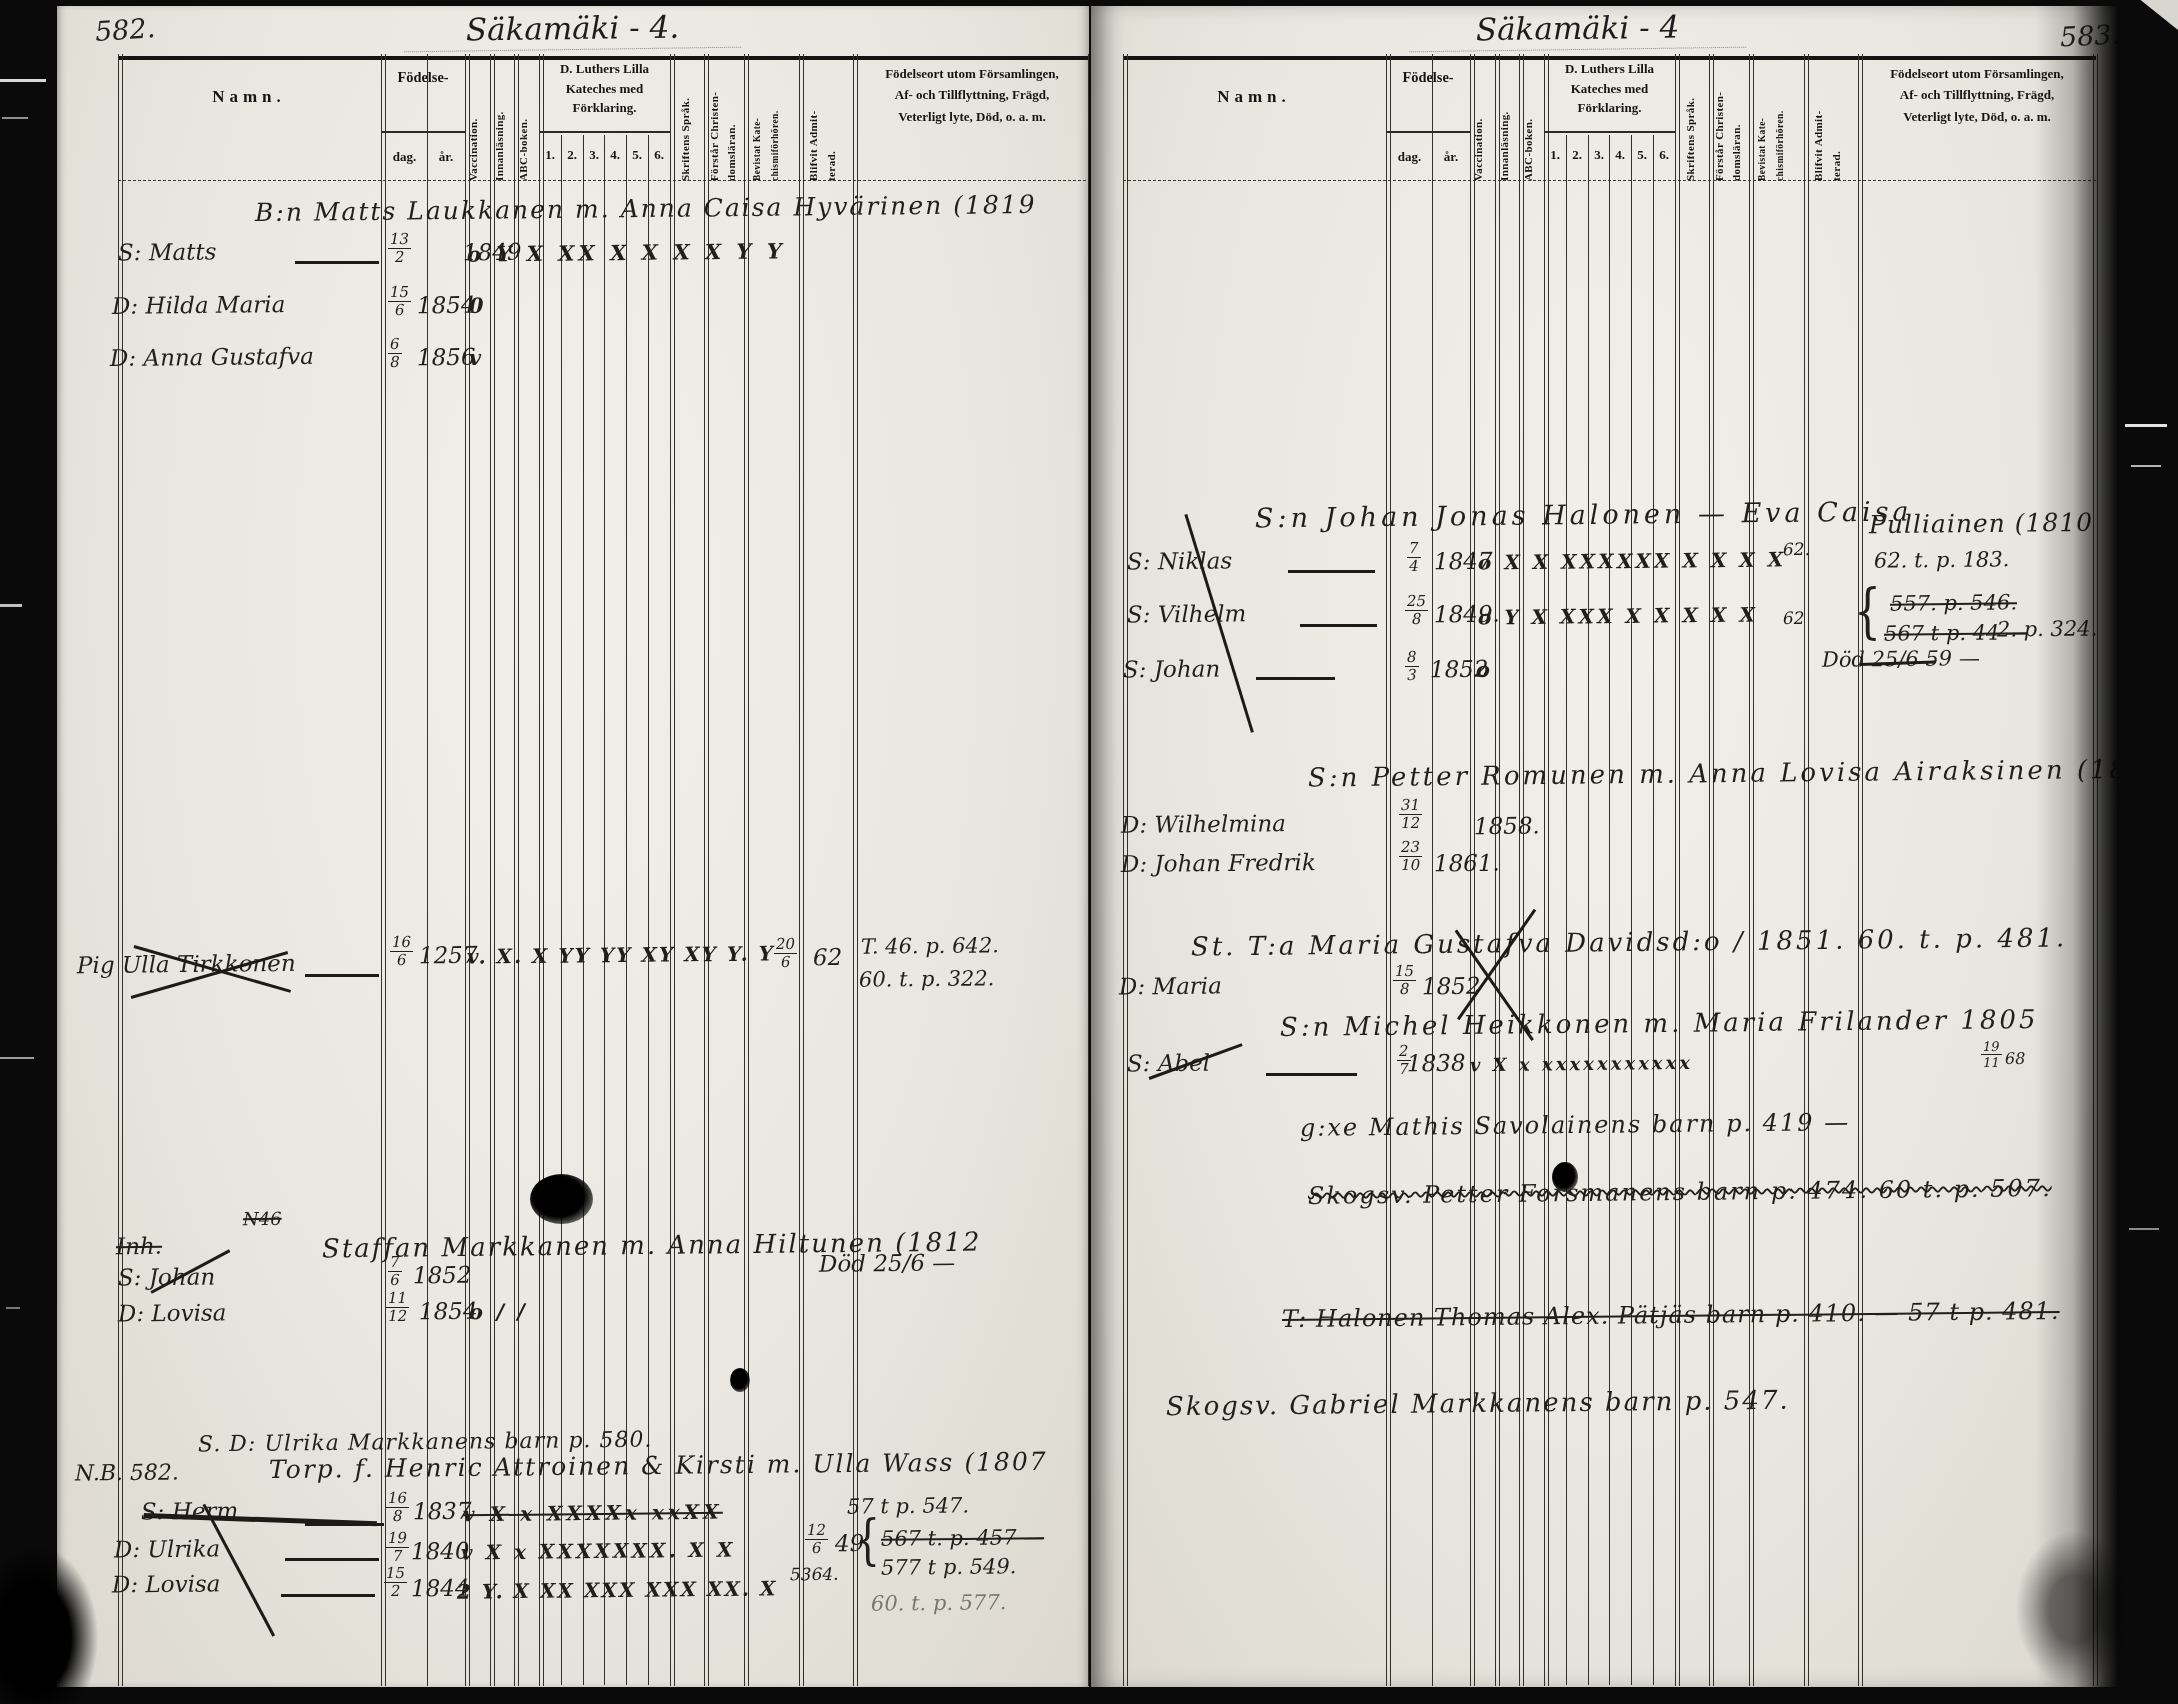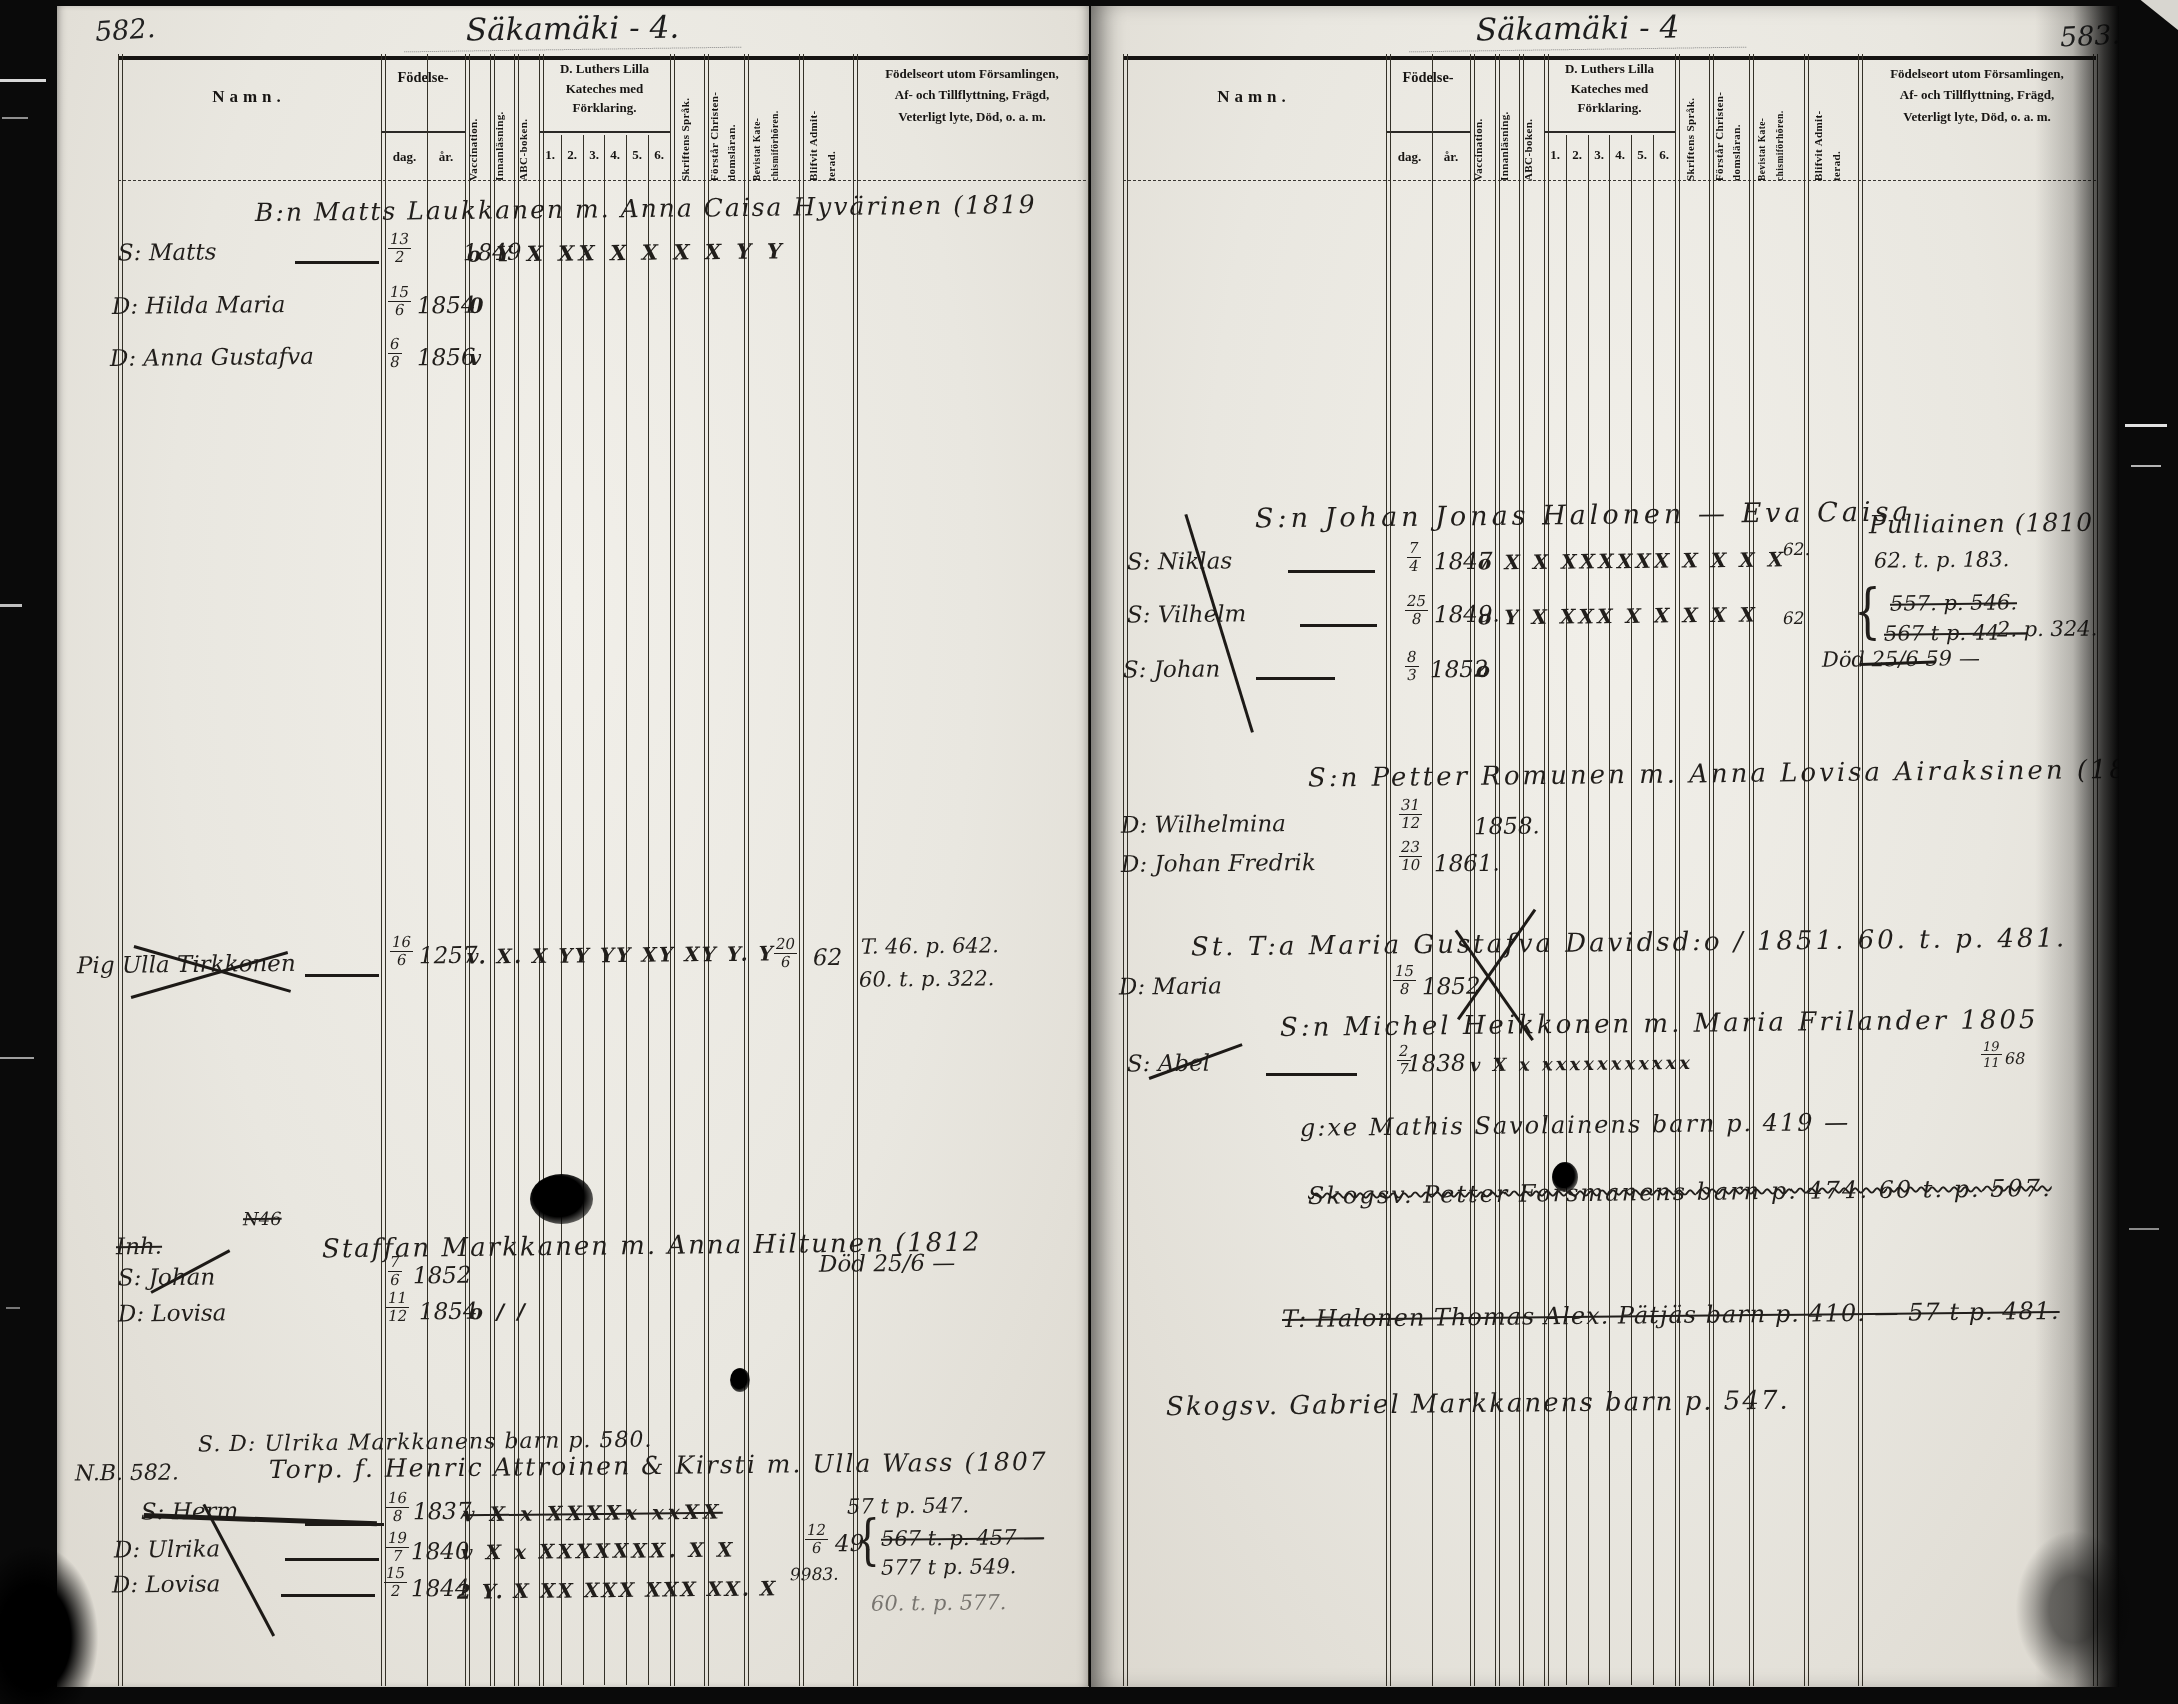--- a/index.html
+++ b/index.html
@@ -226,21 +226,21 @@
           <div class="hw marks" style="position: absolute; left: 400px; top: 1574px; font-size: 20px; letter-spacing: 2px;">2 Y. X XX XXX XXX XX. X</div>
           <div class="hw note" style="position: absolute; left: 790px; top: 1489px;">57 t p. 547.</div>
           <div class="hw frac" style="position: absolute; left: 748px; top: 1517px;">
             <span class="fnum">12</span>
             <span class="fden">6</span>
           </div>
           <div class="hw " style="position: absolute; left: 778px; top: 1525px;">49.</div>
           <div class="hw brace" style="position: absolute; left: 798px; top: 1509px; font-size: 55px;">{</div>
           <div class="hw note strike" style="position: absolute; left: 824px; top: 1521px;">567 t. p. 457 —</div>
           <div class="hw note" style="position: absolute; left: 824px; top: 1550px;">577 t p. 549.</div>
-          <div class="hw " style="position: absolute; left: 733px; top: 1560px; font-size: 17px;">9983.</div>
+          <div class="hw " style="position: absolute; left: 733px; top: 1560px; font-size: 17px;">5364.</div>
           <div class="hw note faint" style="position: absolute; left: 814px; top: 1586px;">60. t. p. 577.</div>
         </div>
     </div>
   </div>
 
   <div class="page pageR">
     <div class="inner">
       <div class="pagenum pn-r">583.</div>
       <div class="title">Säkamäki - 4</div>
       <div class="thick-rule"></div>

